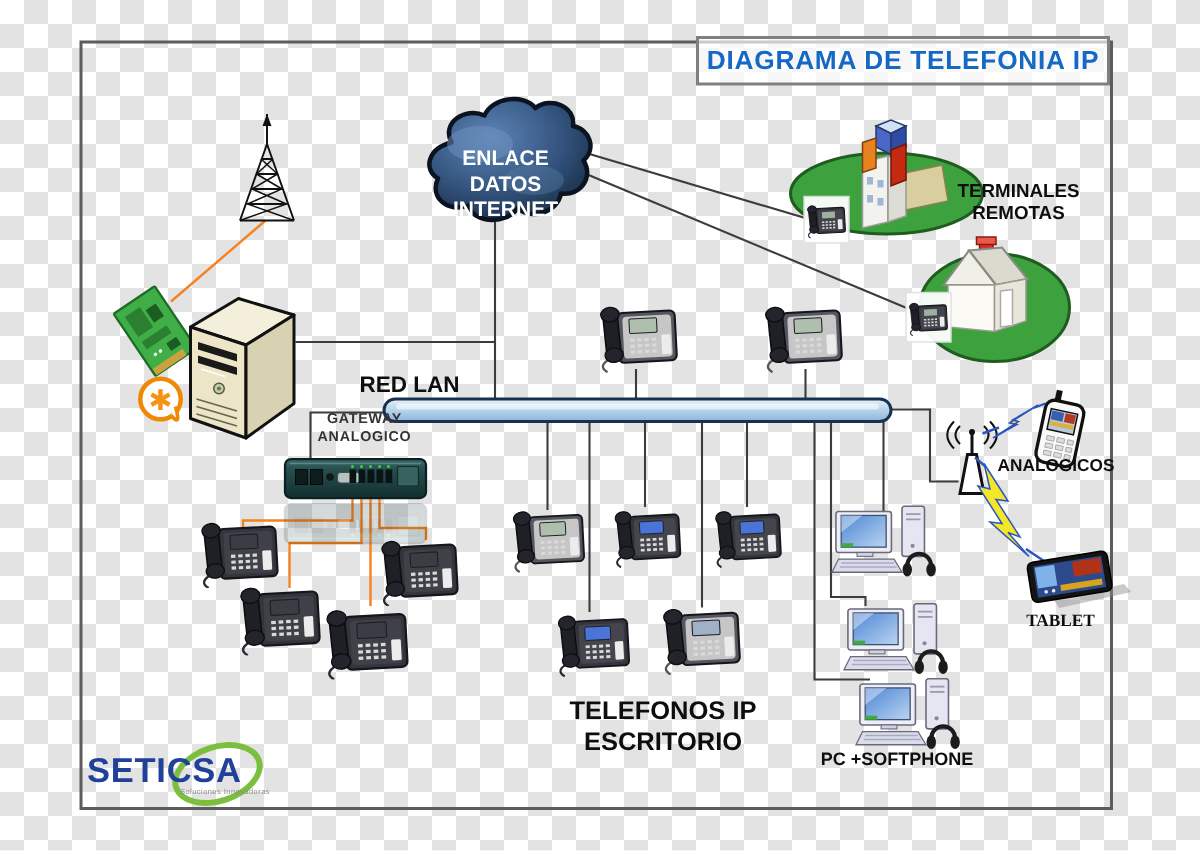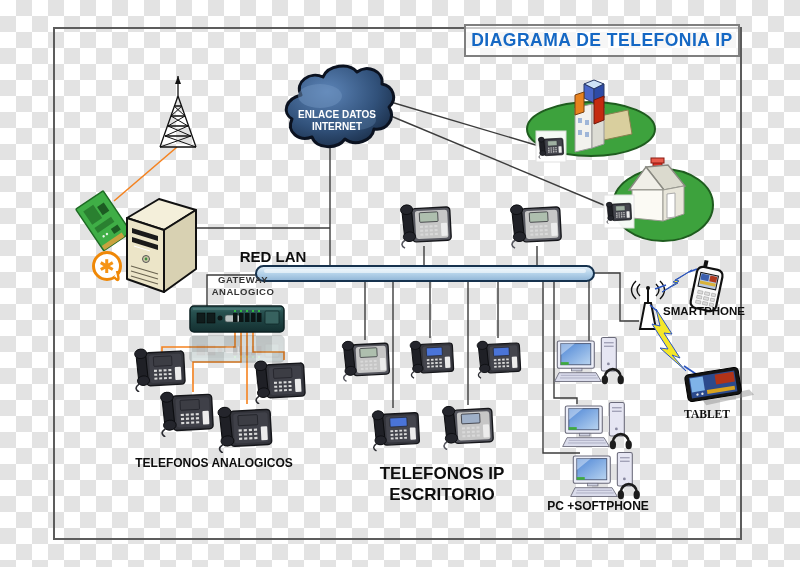--- a/index.html
+++ b/index.html
@@ -16,21 +16,21 @@
   .frame{position:absolute;left:53px;top:27px;width:685px;height:509px;border:2px solid #5c5c5c;background:transparent;}
   .titlebox{
     position:absolute;left:464px;top:24px;width:272px;height:29px;
     border:2px solid #7f7f7f;background:rgba(255,255,255,0.68);
     display:flex;align-items:center;justify-content:center;
   }
   .titlebox span{font-weight:bold;font-size:17.5px;color:#1568C4;letter-spacing:.5px;}
   svg.draw{position:absolute;left:0;top:0;}
   .lbl{position:absolute;font-weight:bold;color:#0e0e0e;text-align:center;white-space:pre-line;line-height:1.22;}
   .lbl-red-publica{left:93px;top:87px;width:140px;font-size:13px;}
-  .lbl-enlace{left:286px;top:97px;width:102px;font-size:10px;color:#ffffff;margin-top:12px;}
+  .lbl-enlace{left:286px;top:97px;width:102px;font-size:14px;color:#ffffff;}
   .lbl-terminales{left:633px;top:120px;width:92px;font-size:12.5px;}
   .lbl-servidor{left:68px;top:295px;width:106px;font-size:13.5px;}
   .lbl-redlan{left:232px;top:248px;width:82px;font-size:15px;}
   .lbl-gateway{left:206px;top:274px;width:74px;font-size:9.5px;color:#333;letter-spacing:.5px;}
   .lbl-smartphone{left:662px;top:304px;width:84px;font-size:11.5px;}
   .lbl-tablet{left:670px;top:407px;width:74px;font-size:11.5px;font-family:Liberation Serif, serif;}
   .lbl-analogicos{left:130px;top:456px;width:168px;font-size:12px;}
   .lbl-ip{left:358px;top:464px;width:168px;font-size:17px;}
   .lbl-pc{left:544px;top:499px;width:108px;font-size:12px;}
   .logo{position:absolute;left:58px;top:500px;width:140px;height:38px;}
@@ -331,23 +331,29 @@
         <circle cx="701" cy="392" r="1.2" fill="#e8e8e8"></circle>
     </g>
   </svg>
 
   <div class="titlebox">
     <span>DIAGRAMA DE TELEFONIA IP</span>
   </div>
 
   <div class="lbl lbl-enlace">ENLACE DATOS
 INTERNET</div>
+  <div class="lbl lbl-terminales">TERMINALES
+REMOTAS</div>
   <div class="lbl lbl-redlan">RED LAN</div>
   <div class="lbl lbl-gateway">GATEWAY
 ANALOGICO</div>
-  <div class="lbl lbl-smartphone">SMARTPHONE</div>
+  <div class="lbl lbl-smartphone">ANALOGICOS</div>
   <div class="lbl lbl-tablet">TABLET</div>
-  <div class="lbl lbl-analogicos">TELEFONOS ANALOGICOS</div>
   <div class="lbl lbl-ip">TELEFONOS IP ESCRITORIO</div>
   <div class="lbl lbl-pc">PC +SOFTPHONE</div>
 
+  <div class="logo">
+    <div class="ring"></div>
+    <div class="word">SETICSA</div>
+    <div class="tag">Soluciones Innovadoras</div>
+  </div>
 
 </div>
 
 </body></html>

